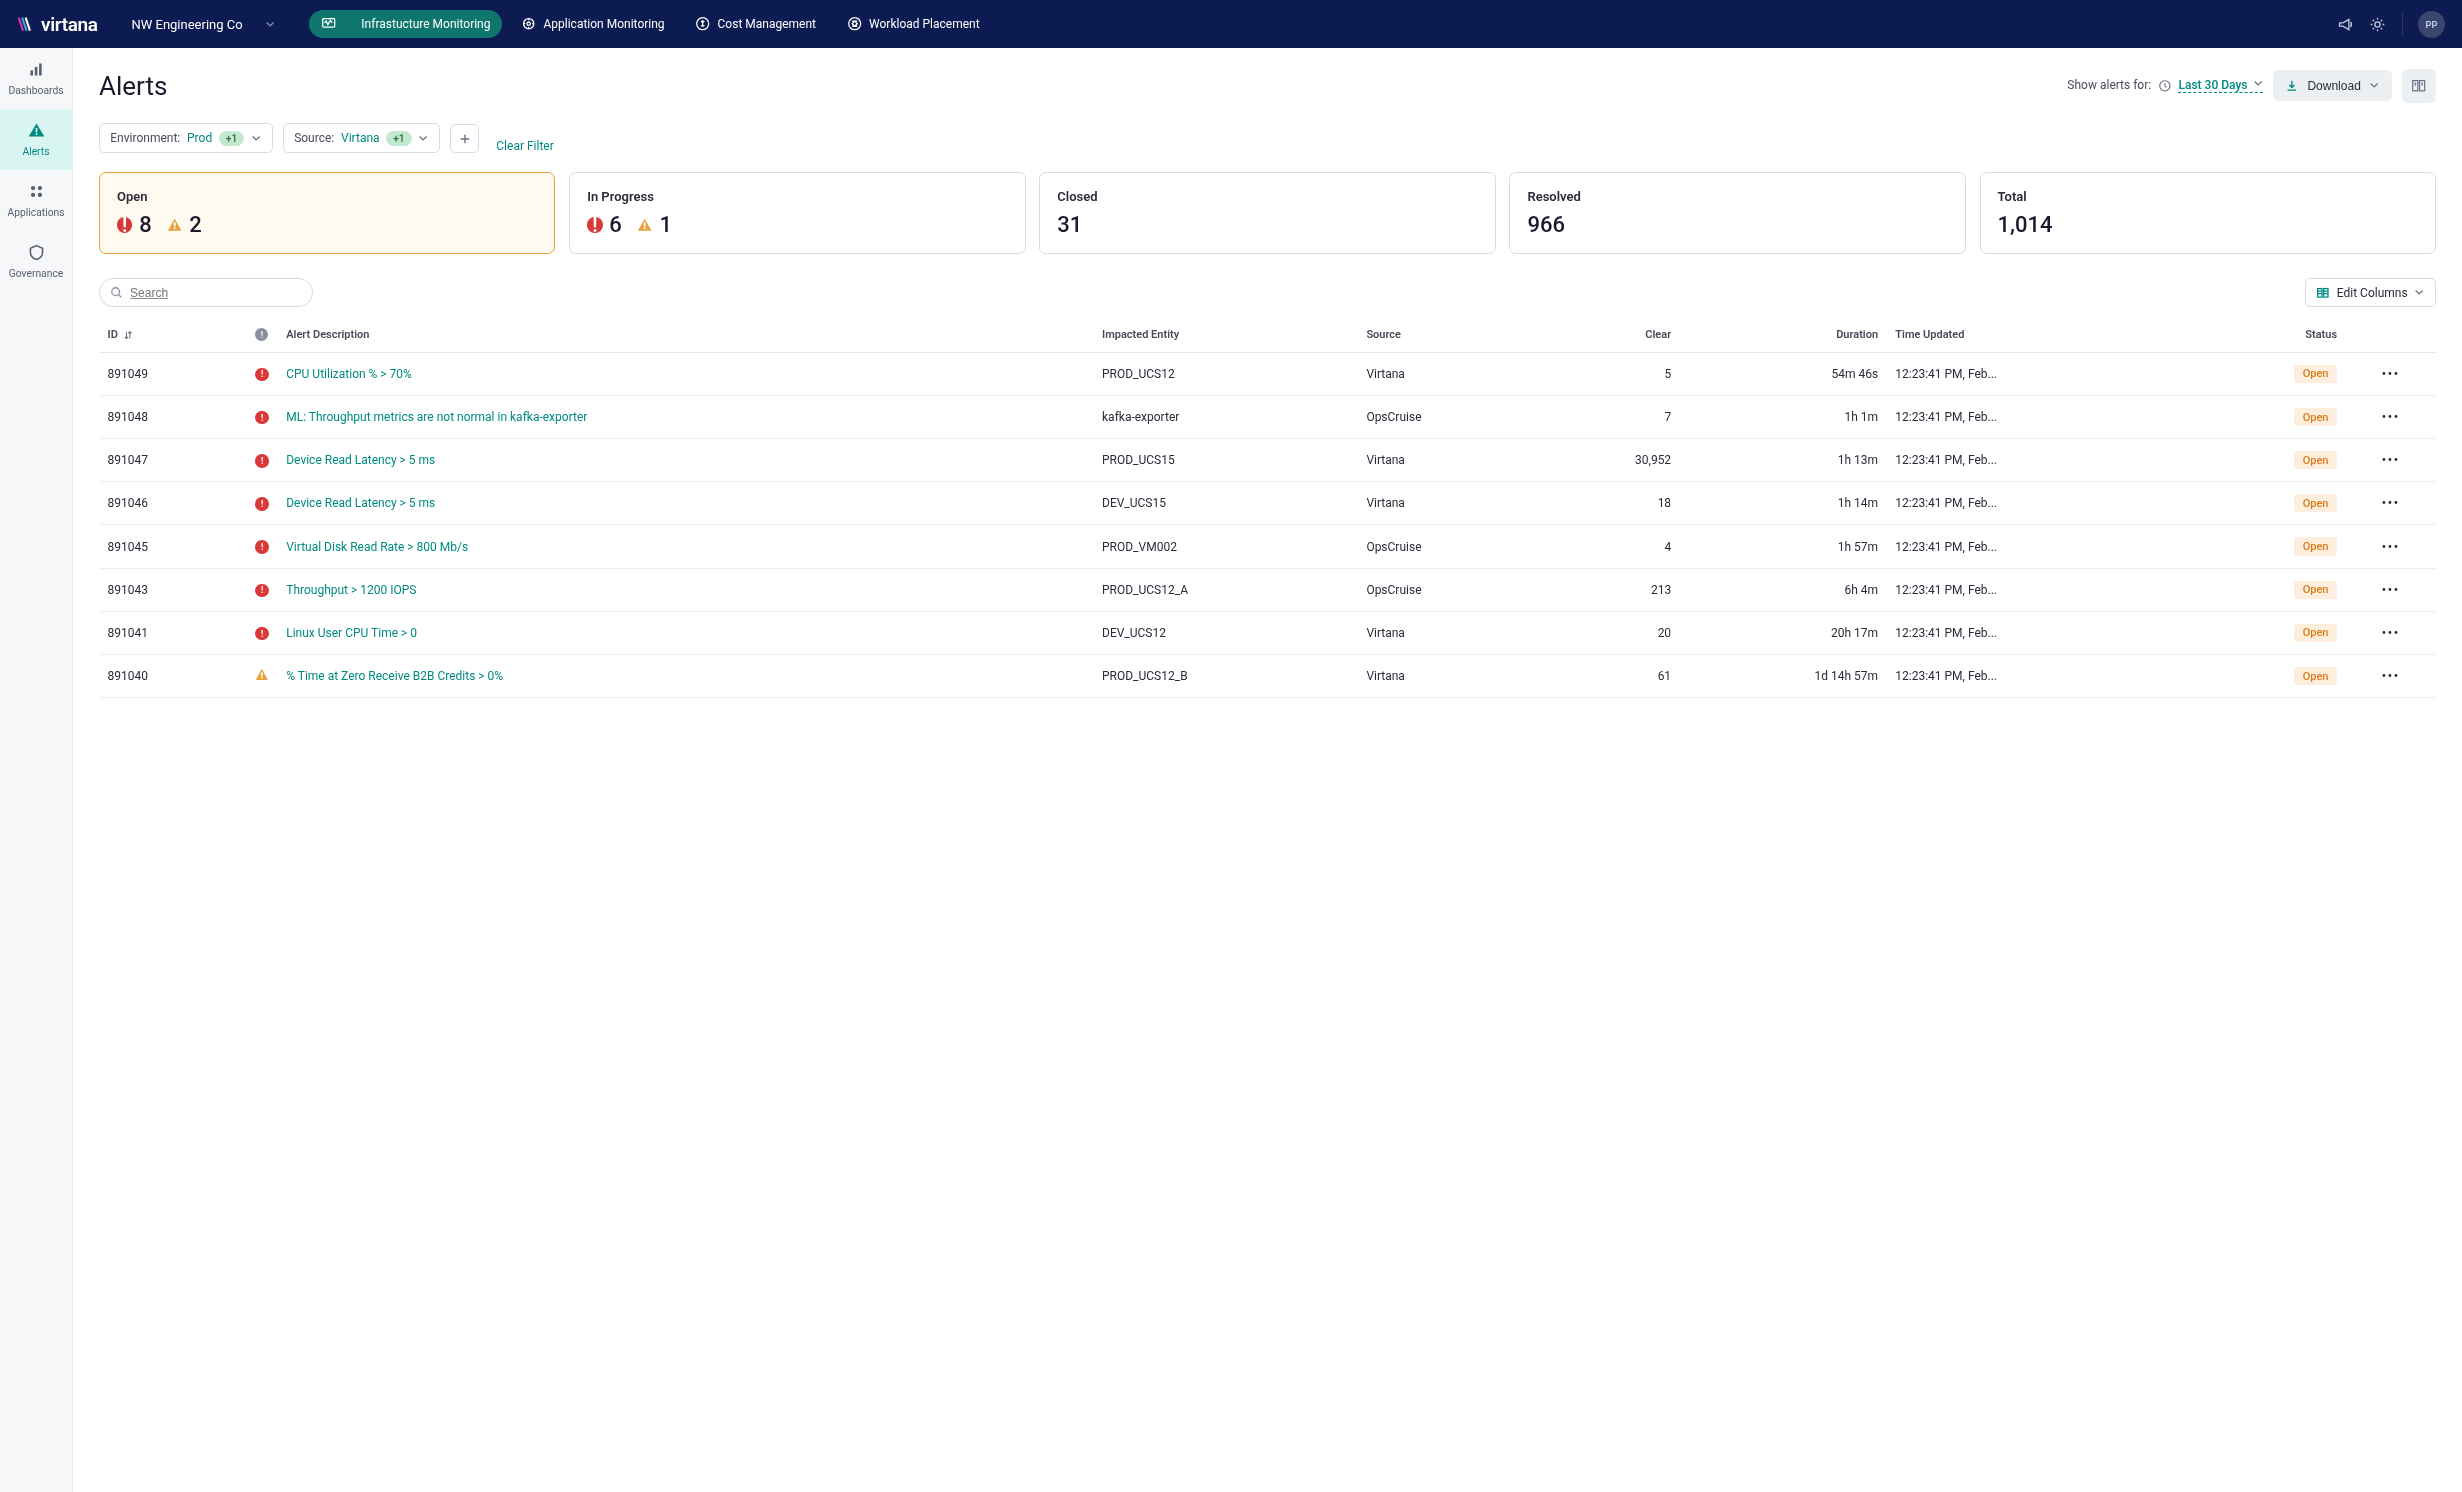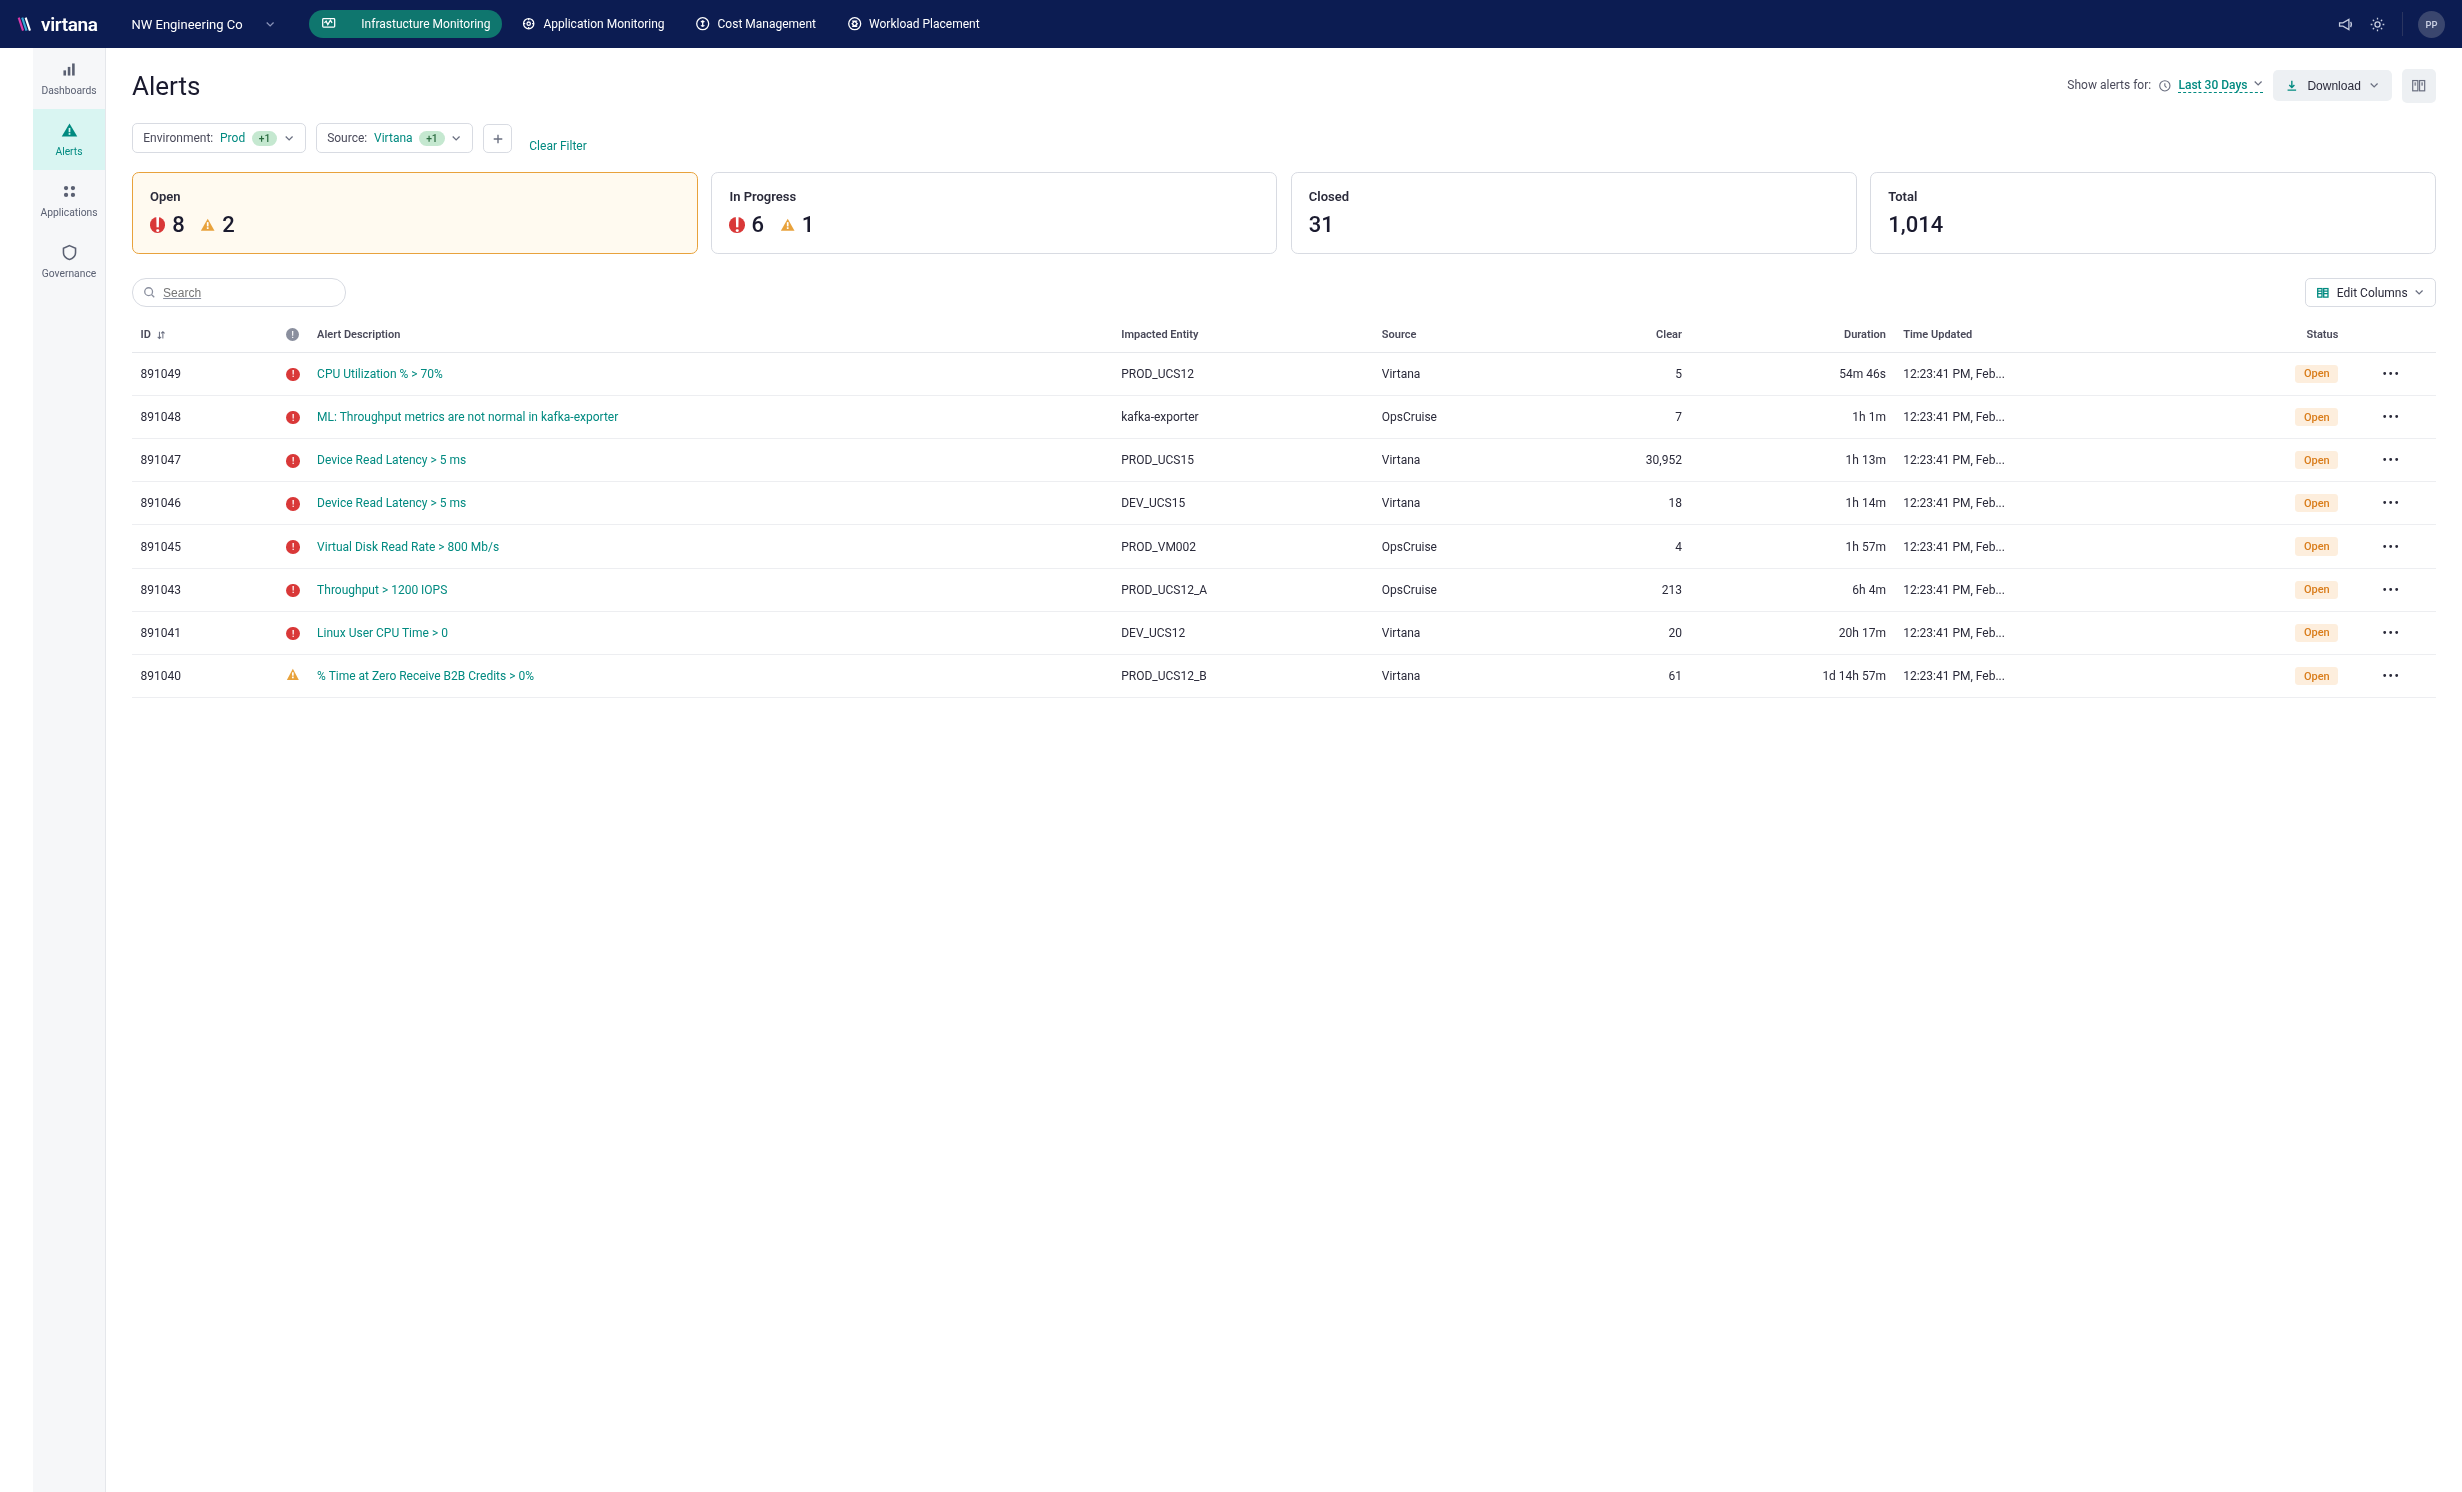--- a/index.html
+++ b/index.html
@@ -15,21 +15,21 @@
 .nav-item { display: flex; align-items: center; gap: 6.8px; padding: 6.8px 12px; border-radius: 17px; color: #fff; font-size: 12px; cursor: pointer; }
 .nav-item.active { background: #0f766e; gap: 25px; }
 .nav-icon { width: 15.4px; height: 15.4px; display: inline-flex; align-items: center; justify-content: center; }
 .topnav-right { margin-left: auto; display: flex; align-items: center; gap: 15.4px; }
 .topnav-icon { width: 17px; height: 17px; color: #fff; cursor: pointer; }
 .avatar { width: 27px; height: 27px; border-radius: 50%; background: #3a466e; color: #c7cde0; display: flex; align-items: center; justify-content: center; font-size: 9.4px; font-weight: 600; cursor: pointer; }
 .vdiv { width: 0.9px; height: 24px; background: #2a3560; }
 
 
 .layout { display: flex; height: calc(100vh - 48px); }
-.sidebar { width: 73px; background: #f6f7f9; border-right: 0.9px solid #e5e7eb; display: flex; flex-direction: column; margin-left: 33px; }
+.sidebar { width: 73px; background: #f6f7f9; border-right: 0.9px solid #e5e7eb; display: flex; flex-direction: column; }
 .side-item { display: flex; flex-direction: column; align-items: center; gap: 5.1px; padding: 12px 0; cursor: pointer; color: #5a6072; font-size: 10.3px; }
 .side-item.active { background: #d9f5f2; color: #018a80; }
 .side-item .side-icon { width: 19px; height: 19px; }
 .main { flex: 1; padding: 20.5px 26px; overflow: auto; }
 
 
 .page-header { display: flex; align-items: center; justify-content: space-between; margin-bottom: 20.5px; }
 .page-title { font-size: 26px; font-weight: 400; color: #1a1a2e; }
 .page-header-right { display: flex; align-items: center; gap: 10.3px; }
 .show-alerts-for { display: flex; align-items: center; gap: 6.8px; color: #4a4a5a; font-size: 12px; }
@@ -310,20 +310,26 @@
                 </svg>
               </span>
               <span>1</span>
             </span>
           </div>
         </div>
         <div class="stat-card">
           <div class="stat-label">Closed</div>
           <div class="stat-counts">
             <span class="stat-big">31</span>
+          </div>
+        </div>
+        <div class="stat-card">
+          <div class="stat-label">Resolved</div>
+          <div class="stat-counts">
+            <span class="stat-big">966</span>
           </div>
         </div>
         <div class="stat-card">
           <div class="stat-label">Total</div>
           <div class="stat-counts">
             <span class="stat-big">1,014</span>
           </div>
         </div>
       </div>
 

